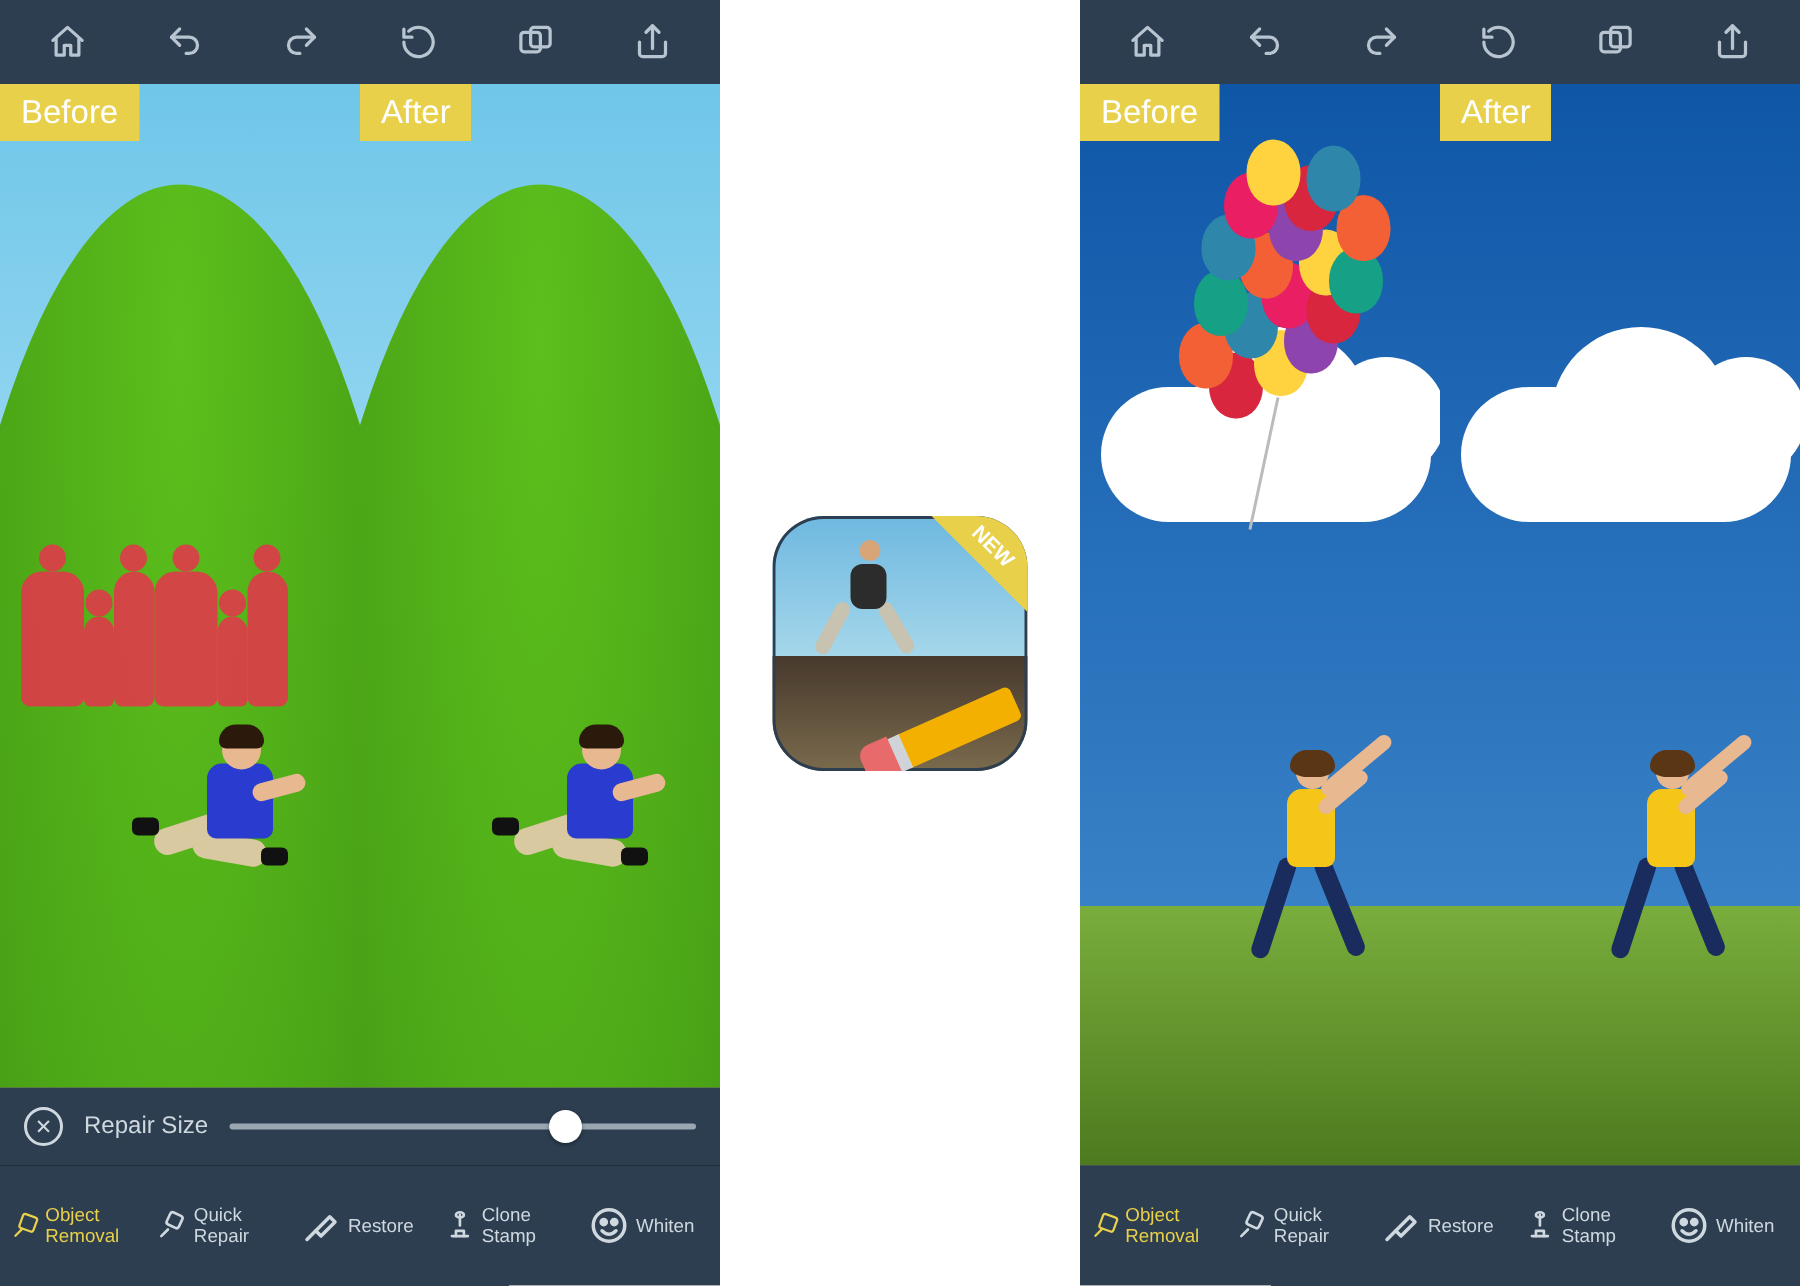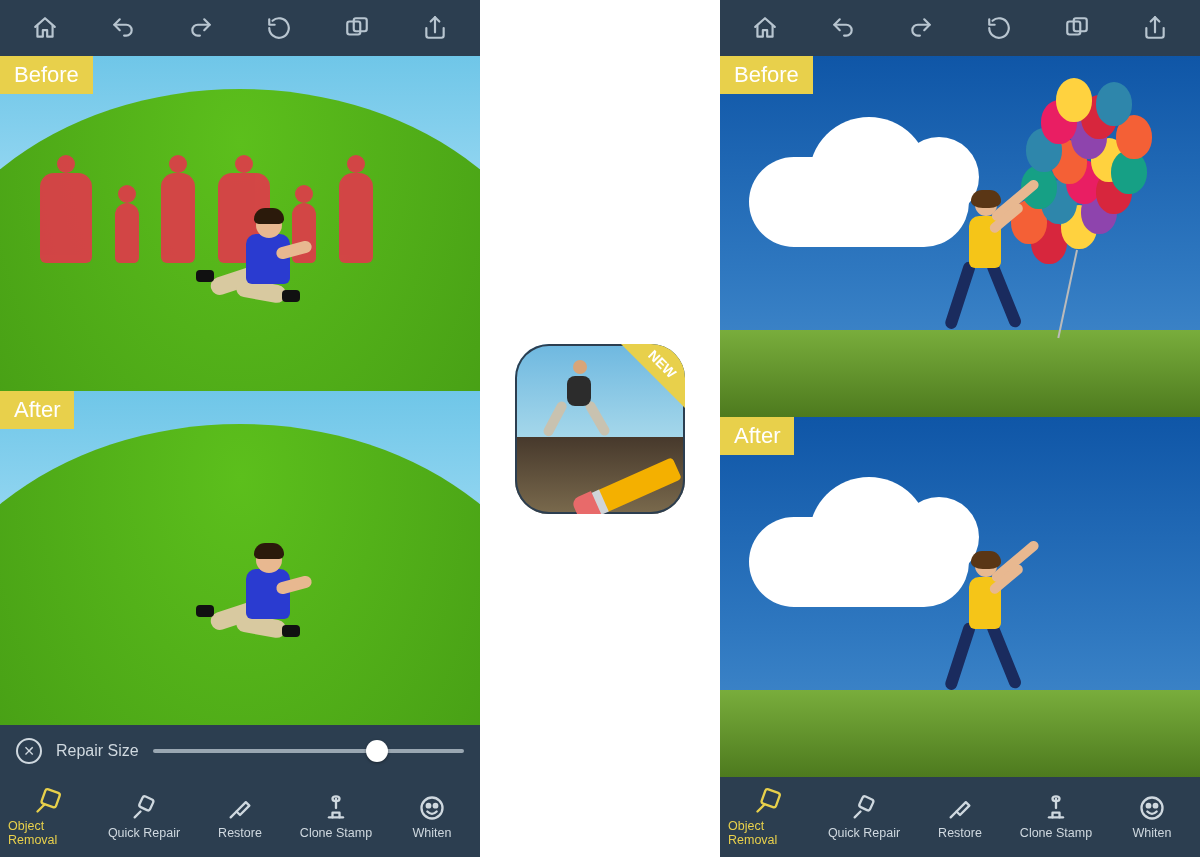--- a/index.html
+++ b/index.html
@@ -16,21 +16,21 @@
     --bluesky2:#2f78c0;
     --ground:#6a9b2c;
   }
   *{box-sizing:border-box}
   body{margin:0;background:#fff;font-family:-apple-system,Helvetica,Arial,sans-serif}
   .stage{width:1200px;height:857px;margin:0 auto;display:flex;justify-content:space-between;align-items:stretch;position:relative}
   .phone{width:480px;height:857px;display:flex;flex-direction:column;background:#000;position:relative;overflow:hidden}
   .toolbar{height:56px;background:var(--toolbar-bg);display:flex;align-items:center;justify-content:space-around;padding:0 6px}
   .tb-btn{width:38px;height:38px;display:flex;align-items:center;justify-content:center;cursor:pointer}
   .tb-btn svg{stroke:var(--icon-stroke);fill:none;stroke-width:2;stroke-linecap:round;stroke-linejoin:round}
-  .canvas{flex:1;display:flex;flex-direction:column;background:#be185d}
+  .canvas{flex:1;display:flex;flex-direction:row;background:#be185d}
   .half{flex:1;position:relative;overflow:hidden}
   .badge{position:absolute;top:0;left:0;padding:6px 14px;font-size:22px;font-weight:500;color:#fff;z-index:5}
   .badge.before{background:var(--accent);color:#fff}
   .badge.after{background:var(--accent);color:#fff}
   
   .sky-hill{position:absolute;inset:0;background:linear-gradient(180deg,var(--sky1) 0%,var(--sky2) 55%,#c5eaf6 60%)}
   .hill{position:absolute;left:-20%;right:-20%;bottom:-70%;height:160%;border-radius:50%;background:radial-gradient(ellipse at 50% 10%, var(--grass1), var(--grass2));}
   .boy{position:absolute;bottom:18%;left:45%;width:110px;height:120px}
   .boy .torso{position:absolute;top:24px;left:30px;width:44px;height:50px;background:#2a3bd0;border-radius:10px 10px 6px 6px}
   .boy .head{position:absolute;top:2px;left:40px;width:26px;height:26px;background:#e8b890;border-radius:50%}
@@ -69,21 +69,21 @@
   .balloons{position:absolute;top:4%;right:6%;width:190px;height:210px}
   .string{position:absolute;left:50%;top:180px;width:2px;height:90px;background:#bbb;transform:rotate(12deg);transform-origin:top}
   .ball{position:absolute;width:36px;height:44px;border-radius:50% 50% 48% 48%;}
   
   .sliderbar{height:52px;background:var(--toolbar-bg);display:flex;align-items:center;padding:0 16px;gap:14px;color:#cfd8df;font-size:16px}
   .close-circle{width:26px;height:26px;border:2px solid #cfd8df;border-radius:50%;display:flex;align-items:center;justify-content:center;color:#cfd8df;font-size:14px;cursor:pointer}
   .slider-track{flex:1;height:4px;background:#9aa7b2;border-radius:2px;position:relative}
   .slider-thumb{position:absolute;top:50%;transform:translate(-50%,-50%);width:22px;height:22px;border-radius:50%;background:#fff;box-shadow:0 1px 3px rgba(0,0,0,.4)}
   
   .toolrow{height:80px;background:var(--toolbar-bg);display:flex;align-items:center;justify-content:space-around}
-  .tool{display:flex;flex-direction:column;align-items:center;gap:4px;color:#cfd8df;font-size:12.5px;cursor:pointer;width:80px}
+  .tool{display:flex;flex-direction:row;align-items:center;gap:4px;color:#cfd8df;font-size:12.5px;cursor:pointer;width:80px}
   .tool.active{color:var(--accent)}
   .tool svg{stroke:currentColor;fill:none;stroke-width:2;stroke-linecap:round;stroke-linejoin:round}
   
   .appicon{position:absolute;left:50%;top:50%;transform:translate(-50%,-50%);width:170px;height:170px;border-radius:34px;overflow:hidden;background:linear-gradient(180deg,#6eb8e0 0%, #a5d7ea 55%, #47392c 55%, #7a6a4d 100%);box-shadow:inset 0 0 0 2px var(--toolbar-bg)}
   .appicon .newtag{position:absolute;top:0;right:0;width:0;height:0;border-left:64px solid transparent;border-top:64px solid var(--accent)}
   .appicon .newtxt{position:absolute;top:12px;right:6px;transform:rotate(45deg);font-size:14px;font-weight:700;color:#fff}
   .appicon .jumper{position:absolute;top:22px;left:30px;width:70px;height:80px}
   .appicon .jumper .jt{position:absolute;top:10px;left:22px;width:24px;height:30px;background:#2c2c2c;border-radius:8px}
   .appicon .jumper .jh{position:absolute;top:-6px;left:28px;width:14px;height:14px;background:#d8a579;border-radius:50%}
   .appicon .jumper .jl{position:absolute;top:36px;width:10px;height:38px;background:#c8c2b0;border-radius:6px}

